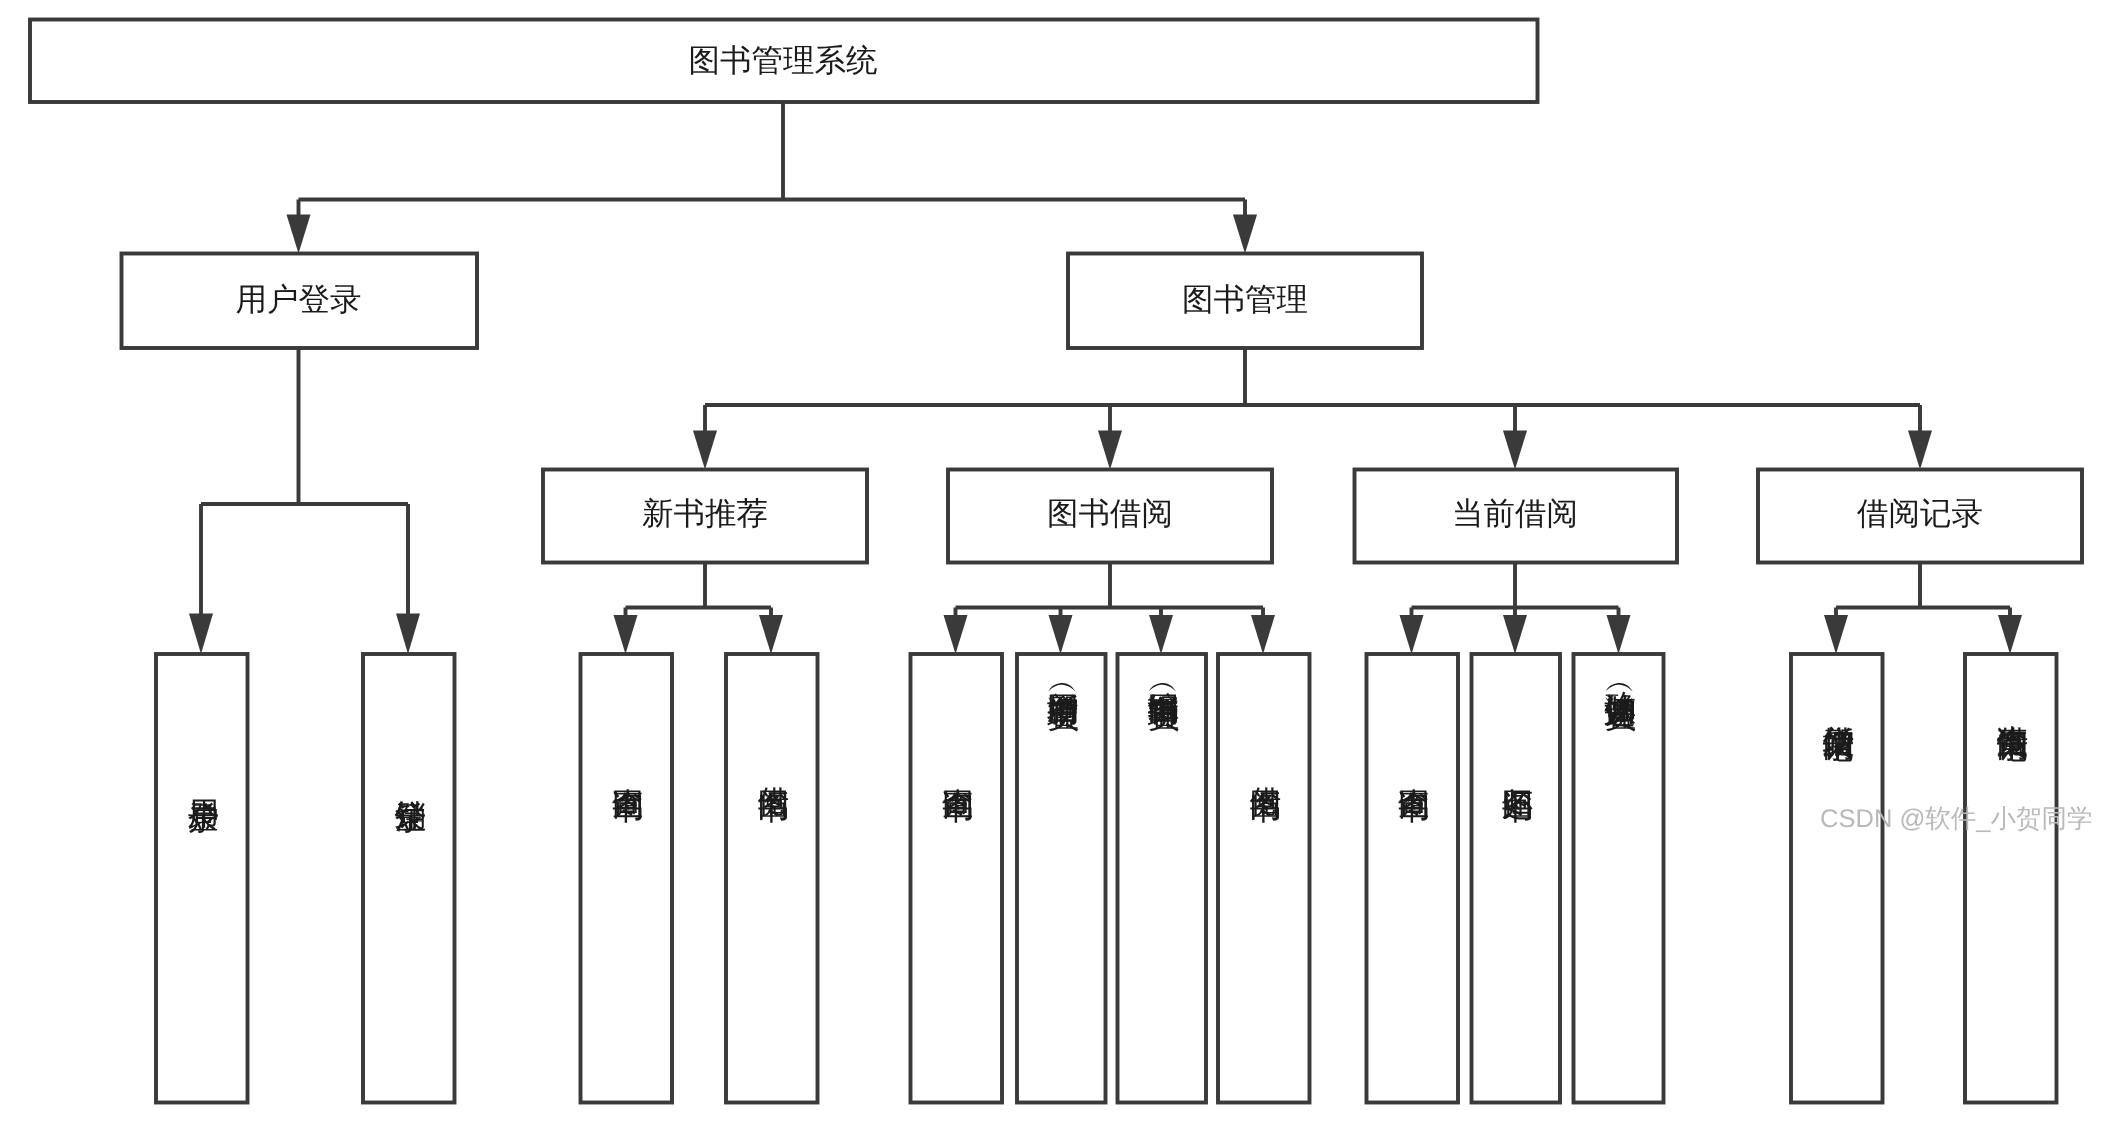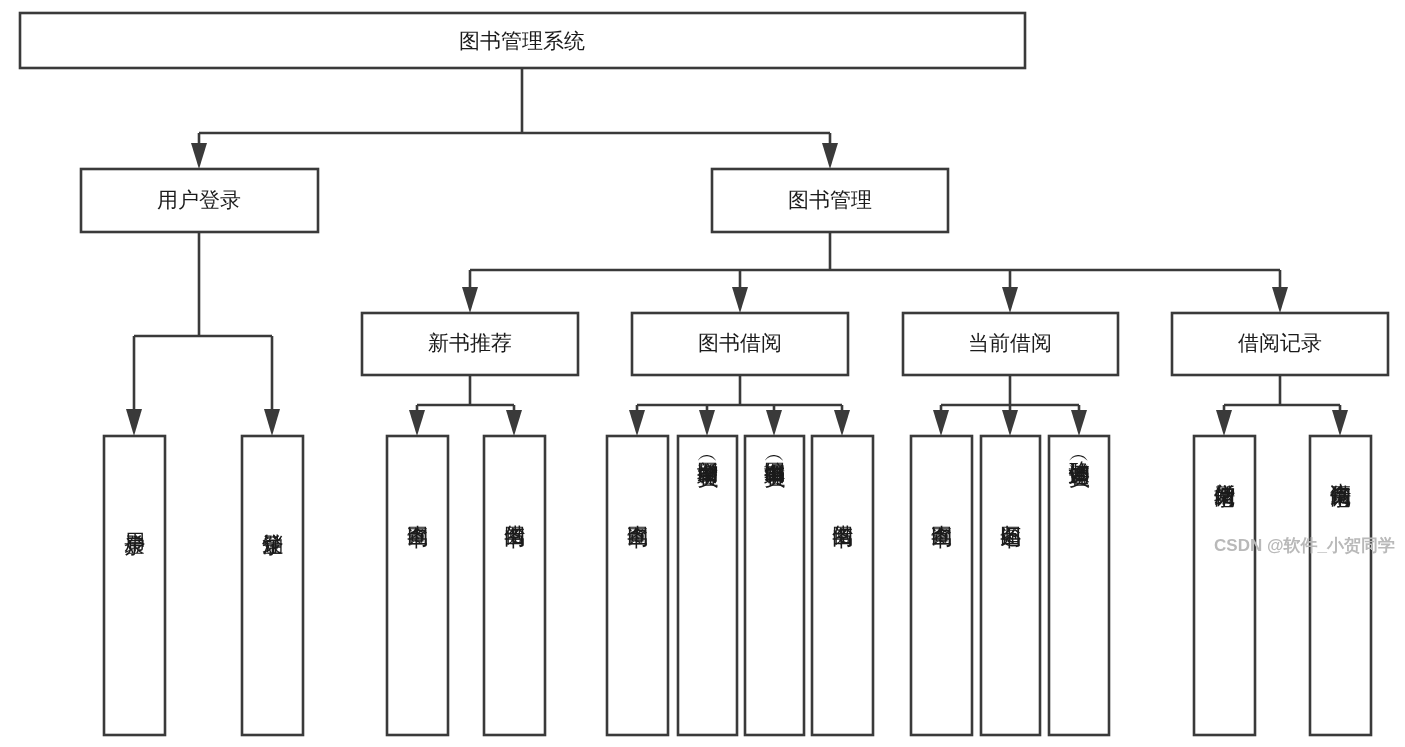--- a/index.html
+++ b/index.html
@@ -66,21 +66,20 @@
     white-space: nowrap;
   }
   .watermark {
     position: absolute;
     right: 10px;
     bottom: 6px;
     font-family: "Liberation Sans", "DejaVu Sans", sans-serif;
     font-size: 17px;
     color: #b9b9b9;
     white-space: nowrap;
-    font-weight: bold;
   }
 </style>
 </head>
 <body>
 
 <div id="diagram-root">
 
   <svg class="flow" viewBox="0 0 1405 747" xmlns="http://www.w3.org/2000/svg">
 
     <g>

